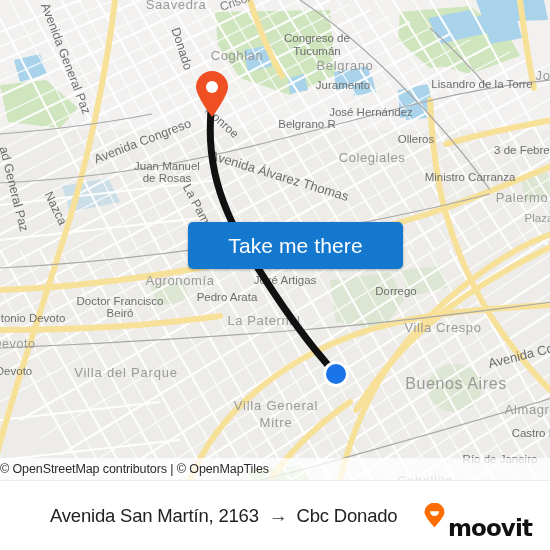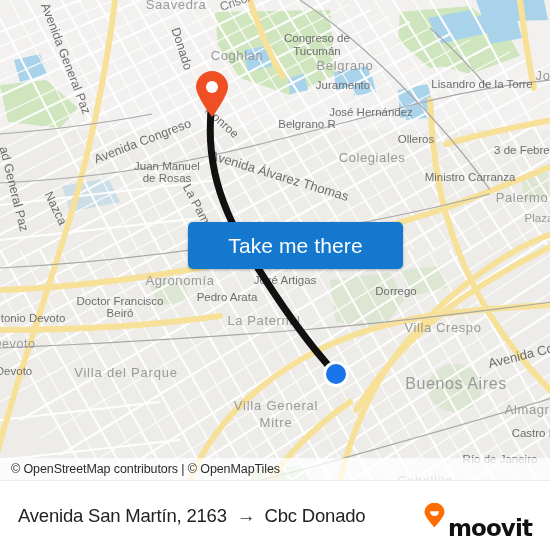--- a/index.html
+++ b/index.html
@@ -18,21 +18,20 @@
     background: #f2f1ef;
     overflow: hidden;
   }
   #map svg { position: absolute; left: 0; top: 0; display: block; }
 
   
   #attrib {
     position: absolute; left: 0; top: 458px;
     width: 550px; height: 22px;
     display: flex; align-items: center;
-    padding-left: 11px;
     font-size: 12.5px; color: #2b2b2b;
     background: rgba(255,255,255,0.72);
     letter-spacing: -0.1px;
     white-space: nowrap;
   }
 
   
   #take-me-there {
     position: absolute;
     left: 168px; top: 222px;
@@ -55,20 +54,21 @@
     background: #ffffff;
     border-top: 1px solid #ececec;
     display: flex; align-items: center;
     padding: 0 18px 0 18px;
   }
   #trip {
     display: flex; align-items: center;
     font-size: 18.5px; color: #222222;
     white-space: nowrap;
     letter-spacing: -0.2px;
+    margin-left: 32px;
   }
   #trip .arrow {
     display: inline-block;
     margin: 0 9px 0 10px;
     font-size: 19px; color: #333;
   }
   #brand {
     margin-left: auto;
     display: flex; align-items: center; gap: 3px;
   }

